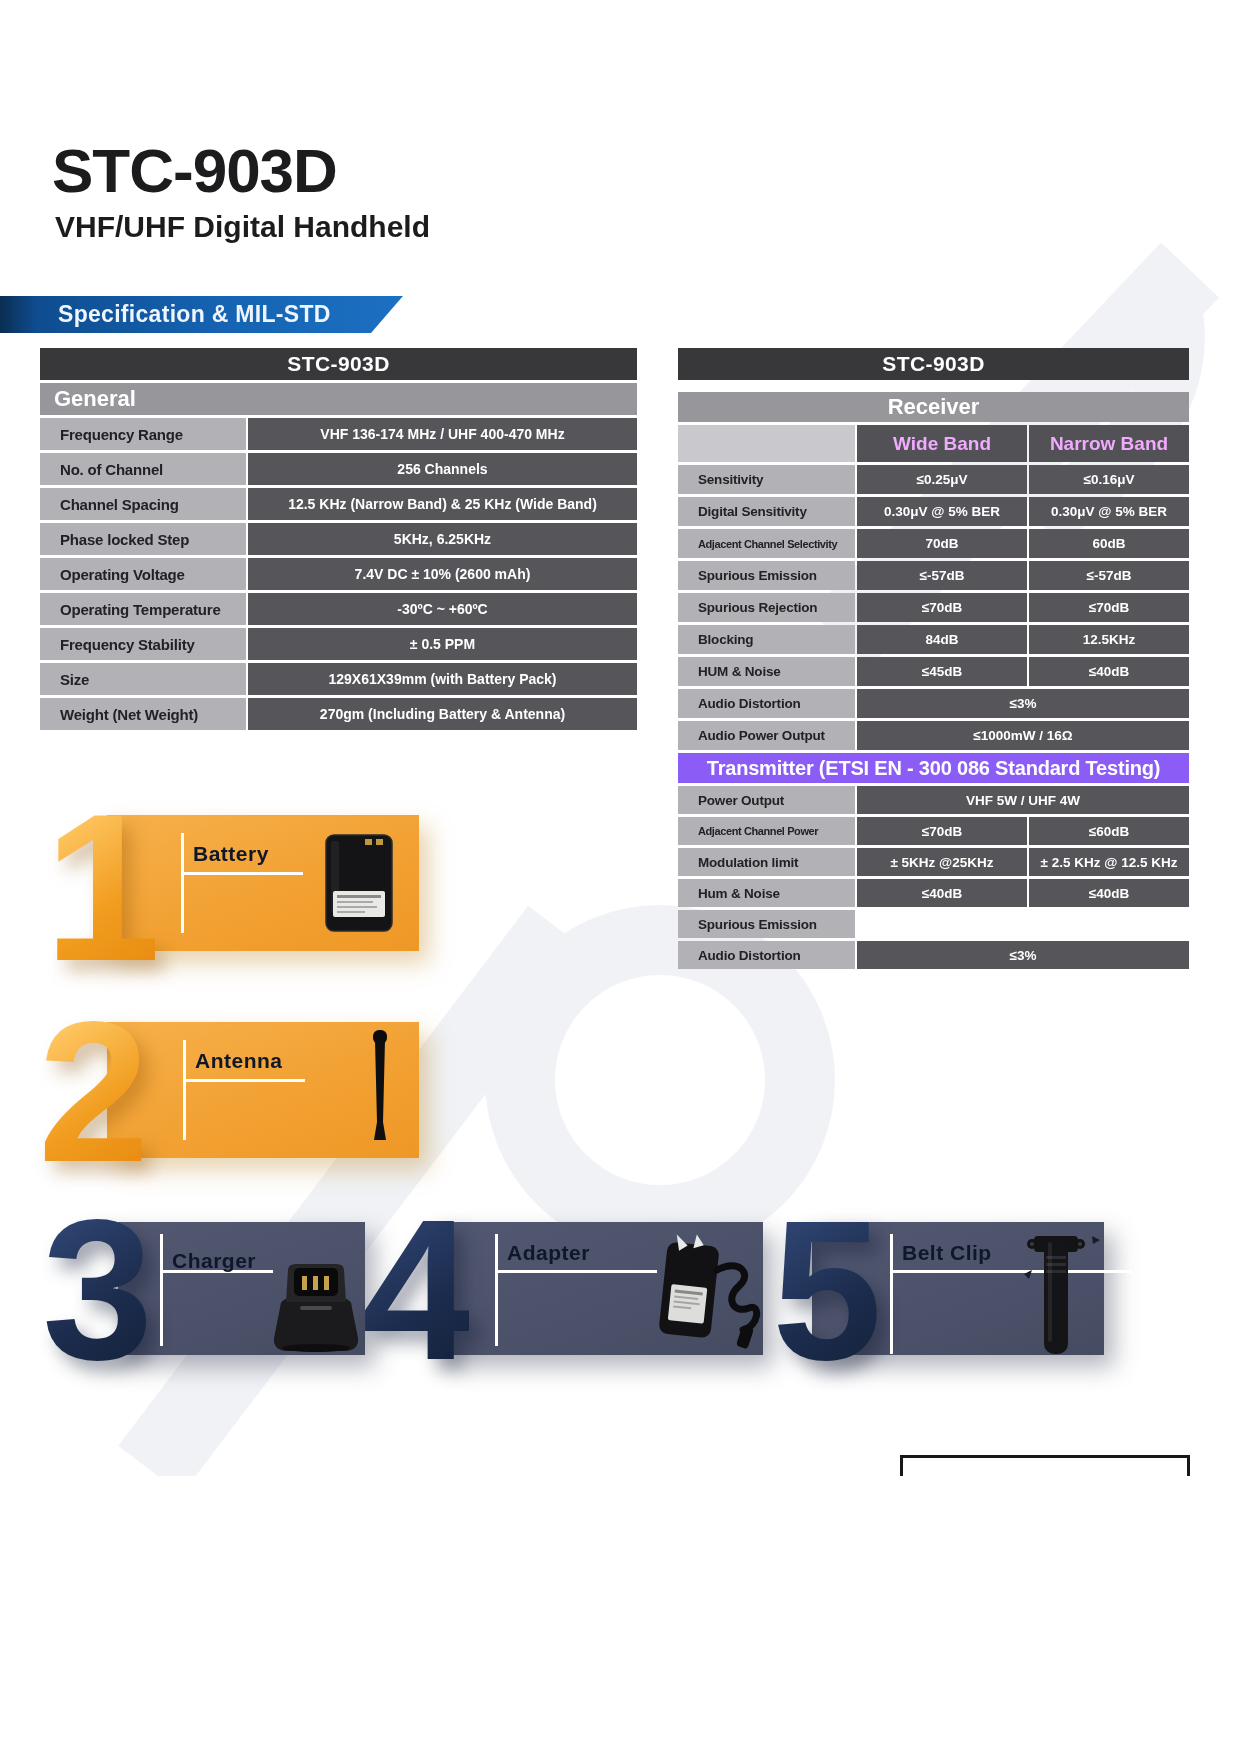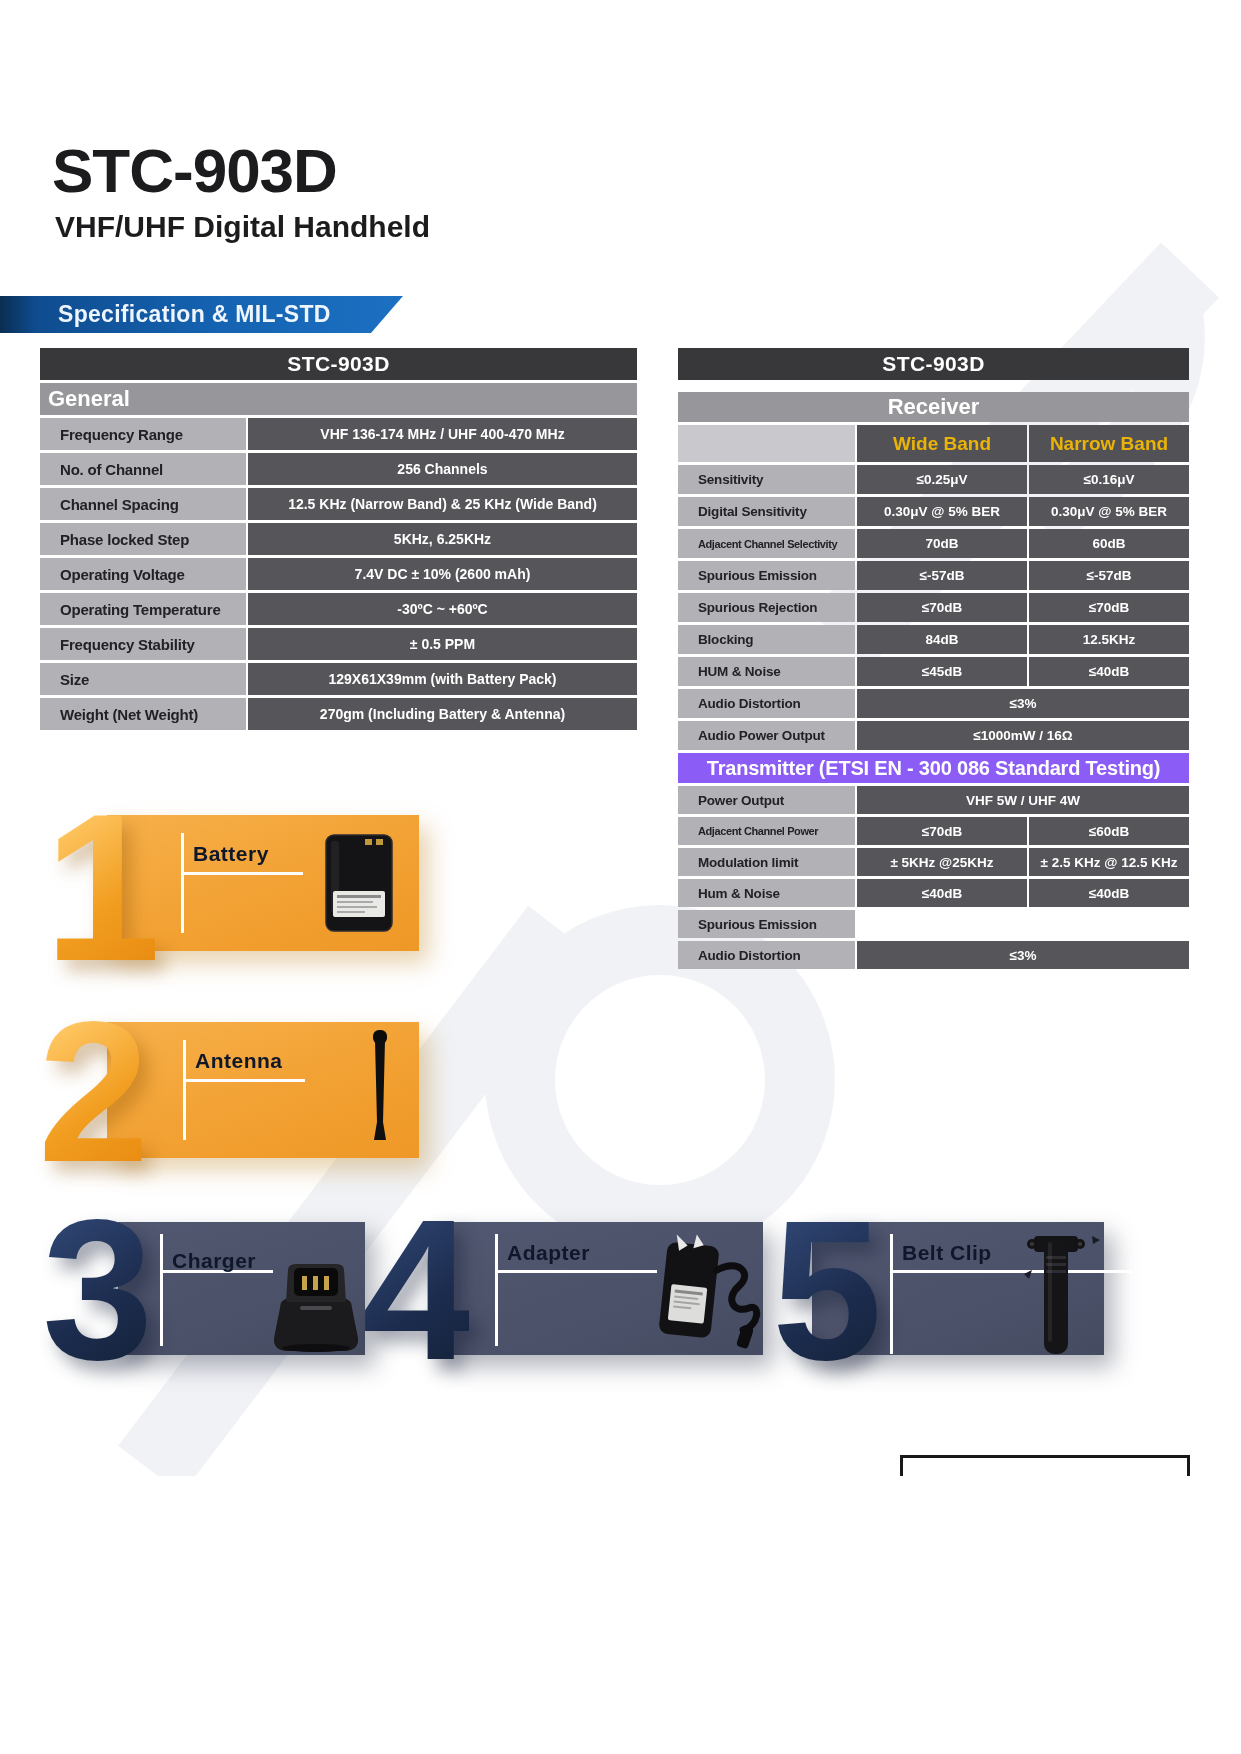--- a/index.html
+++ b/index.html
@@ -20,25 +20,25 @@
           display:flex;align-items:center;}
   .banner span{padding-left:58px;color:#eef5fc;font-size:23px;font-weight:bold;letter-spacing:.3px;}
 
   
   .spec-table{position:absolute;top:348px;}
   .spec-table.left{left:40px;width:597px;}
   .spec-table.right{left:678px;width:511px;}
   .t-header{height:32px;background:#38383a;color:#fff;font-weight:bold;font-size:21px;
             display:flex;align-items:center;justify-content:center;margin-bottom:3px;letter-spacing:.4px;}
   .t-section{height:32px;background:#97979b;color:#fff;font-weight:bold;font-size:22px;
-             display:flex;align-items:center;padding-left:8px;margin-bottom:3px;}
+             display:flex;align-items:center;padding-left:14px;margin-bottom:3px;}
   .spec-table.right .t-section{height:30px;justify-content:center;padding-left:0;margin-top:12px;}
   .colhdr{display:grid;grid-template-columns:177px 170px 1fr;gap:2px;height:37px;margin-bottom:3px;}
   .colhdr .corner{background:#c9c9cd;}
-  .colhdr .band{background:#515156;color:#eab308;font-weight:bold;font-size:19px;
+  .colhdr .band{background:#515156;color:#f0abfc;font-weight:bold;font-size:19px;
                 display:flex;align-items:center;justify-content:center;}
   .trow{display:grid;gap:2px;margin-bottom:3px;}
   .left .trow{grid-template-columns:206px 1fr;height:32px;}
   .right .trow{grid-template-columns:177px 170px 1fr;height:29px;}
   .right .tx .trow{height:28px;}
   .right .trow.span{grid-template-columns:177px 1fr;}
   .trow .lbl{background:#b2b2b6;color:#222226;font-weight:bold;font-size:15px;
              display:flex;align-items:center;padding-left:20px;letter-spacing:-.2px;}
   .right .trow .lbl{font-size:13.5px;}
   .right .trow .lbl.sm{font-size:11px;letter-spacing:-.4px;}

